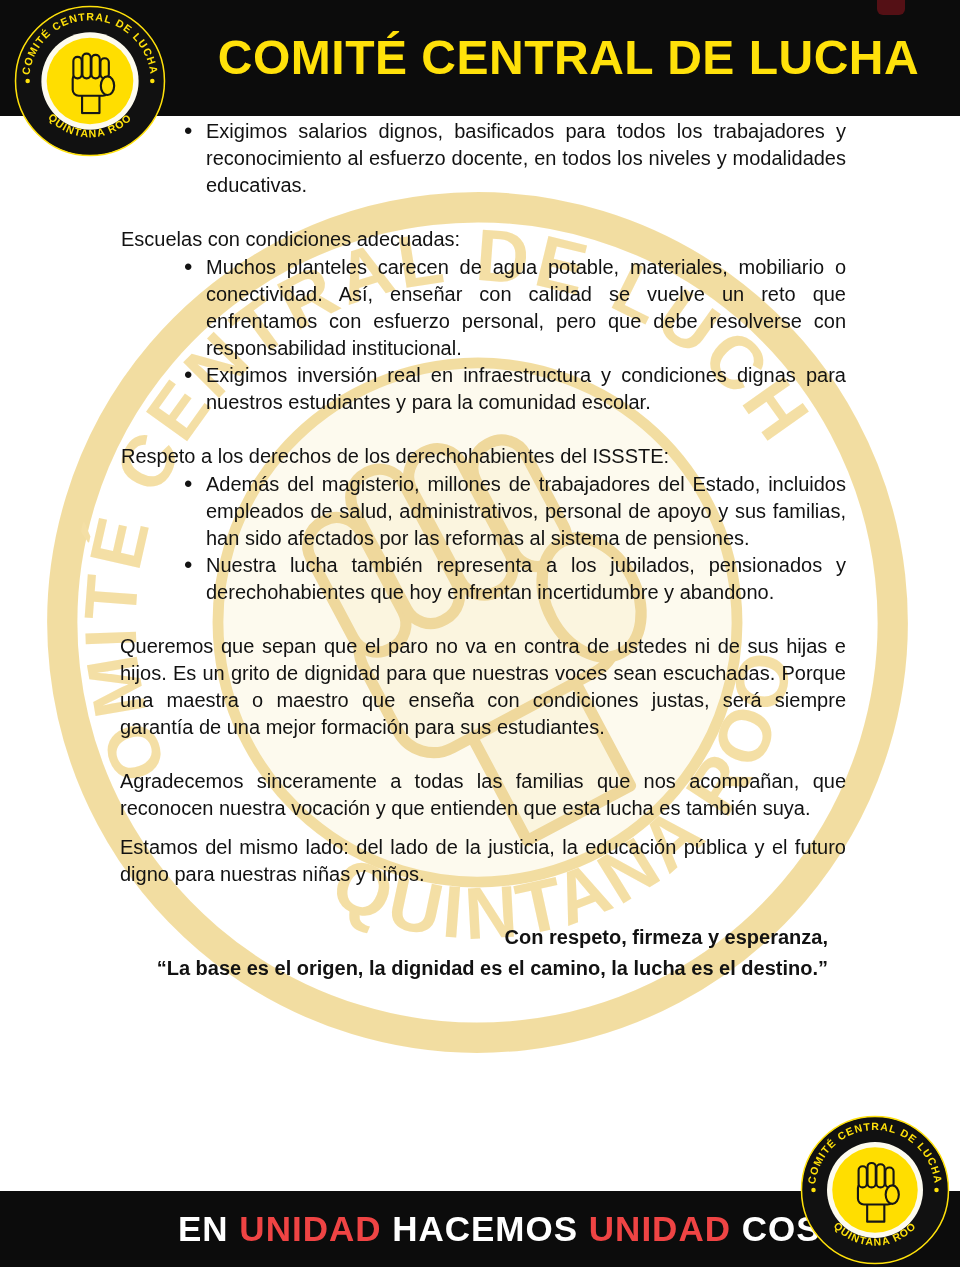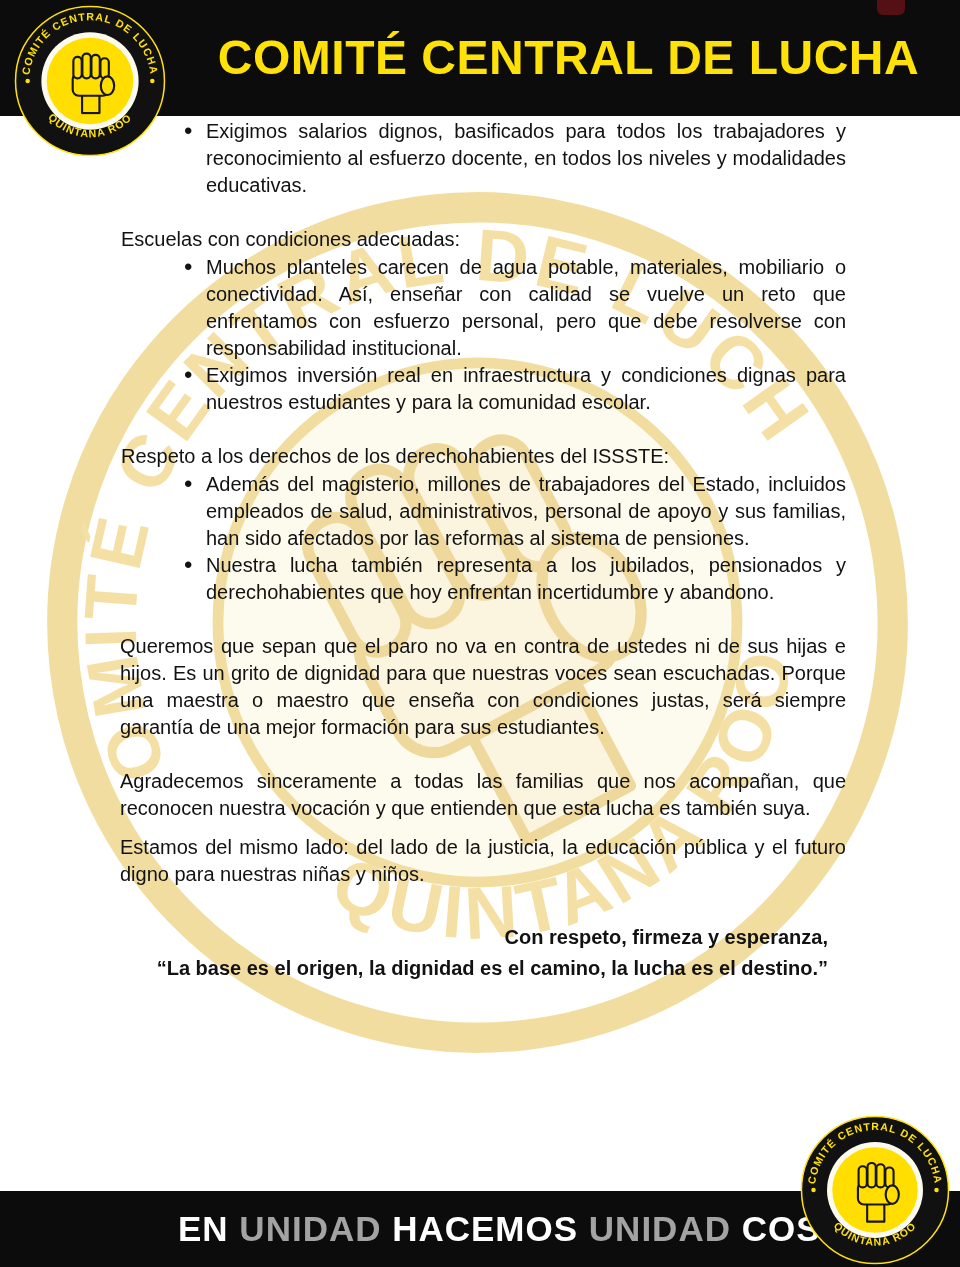--- a/index.html
+++ b/index.html
@@ -48,21 +48,21 @@
   .para-tight { margin-bottom:0; }
   .closing { margin-top:36px; text-align:center; font-weight:bold; }
   .closing p { margin:4px auto; max-width:690px; text-align:right; }
 
   
   .bottombar { position:absolute; bottom:0; left:0; width:100%; height:76px; background:#0c0c0c; z-index:3; }
   .slogan {
     position:absolute; left:178px; top:0; height:76px; line-height:76px;
     font-size:35px; font-weight:bold; color:#ffffff; letter-spacing:1px; white-space:nowrap;
   }
-  .slogan .yellow { color:#a3a3a3; }
+  .slogan .yellow { color:#ef4444; }
 </style>
 </head>
 <body>
 
 <svg width="0" height="0" style="position:absolute" aria-hidden="true">
   <defs>
     <symbol id="fist-shape" viewBox="0 0 100 100">
       <path d="M37 70 h26 v28 h-26 z"></path>
       <rect x="23" y="38" width="54" height="34" rx="9"></rect>
       <rect x="24" y="14" width="12.5" height="32" rx="6"></rect>

